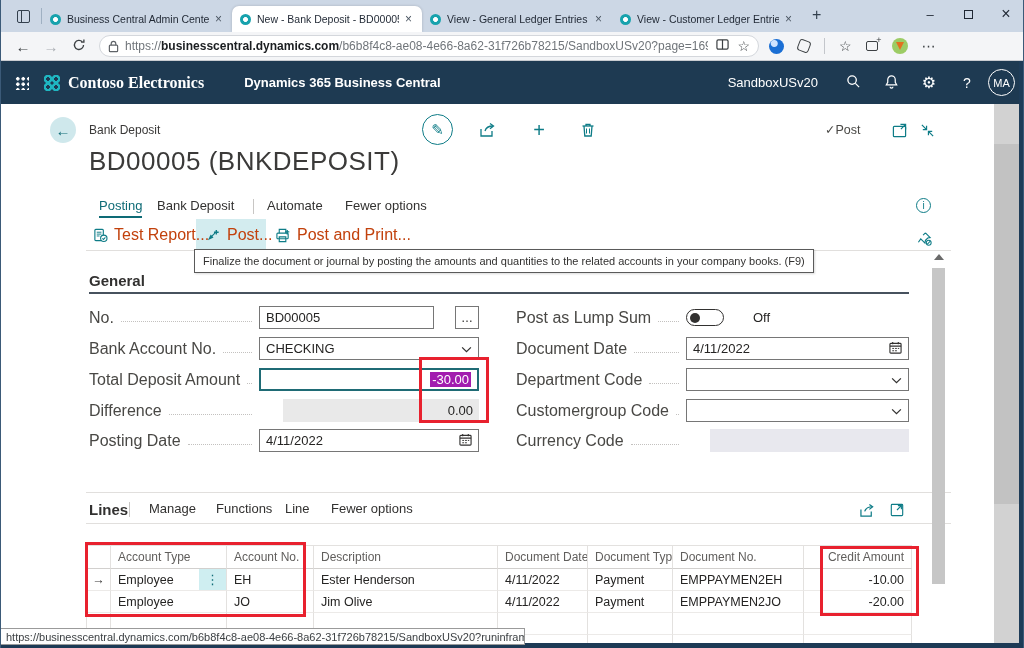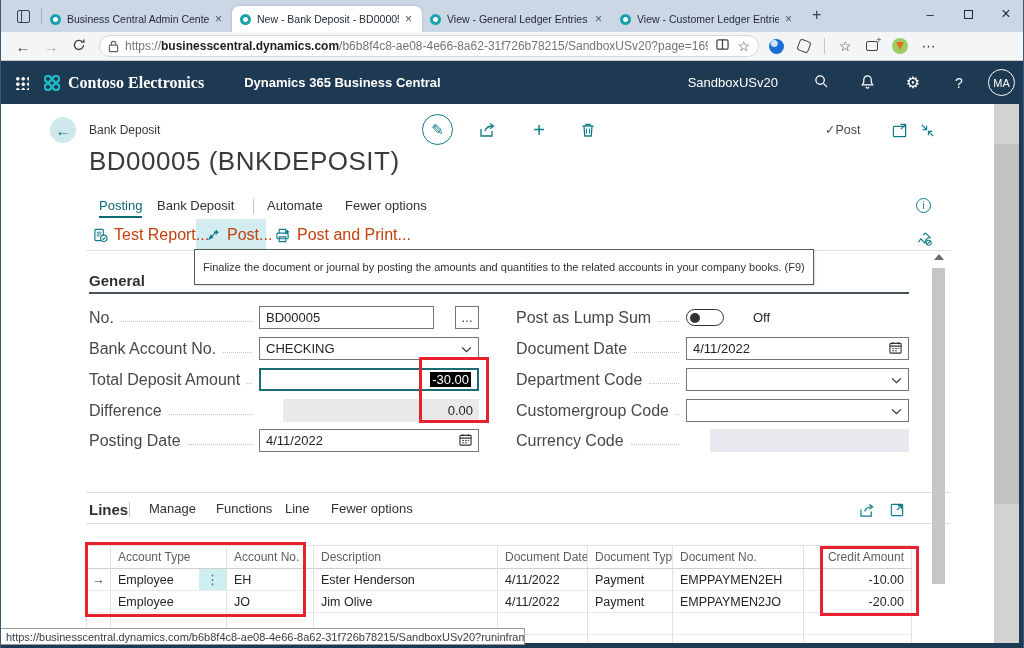--- a/index.html
+++ b/index.html
@@ -61,21 +61,21 @@
             background-image:radial-gradient(circle, #fff 1.5px, transparent 1.7px);
             background-size:5.5px 5.5px; background-position:0 0; }
   .logo-mark { width:18px; height:18px; margin-right:7px;
     background-image:
       radial-gradient(circle at 5px 5px,  transparent 0 1.8px, #1fb6c1 2px 4.2px, transparent 4.4px),
       radial-gradient(circle at 13px 5px, transparent 0 1.8px, #1fb6c1 2px 4.2px, transparent 4.4px),
       radial-gradient(circle at 5px 13px, transparent 0 1.8px, #1fb6c1 2px 4.2px, transparent 4.4px),
       radial-gradient(circle at 13px 13px,transparent 0 1.8px, #1fb6c1 2px 4.2px, transparent 4.4px); }
   .company { font-family:"Liberation Serif", serif; font-weight:bold; font-size:16px; }
   .product { font-size:13px; font-weight:bold; margin-left:40px; }
-  .bc-right { margin-left:auto; display:flex; align-items:center; gap:8px; }
+  .bc-right { margin-left:auto; display:flex; align-items:center; gap:0; }
   .envname { font-size:13px; margin-right:16px; }
   .bcic { width:38px; text-align:center; font-size:14px; }
   .avatar { width:27px; height:27px; border-radius:50%; border:1.5px solid #fff; font-size:11px;
             display:flex; align-items:center; justify-content:center; margin:0 10px 0 2px; }
 
   
   .teal { color:#0e7c87; }
   .backcircle { left:49px; top:117px; width:26px; height:26px; border-radius:50%; background:#cfe8ec;
                 display:flex; align-items:center; justify-content:center; color:#0e6b76; font-size:15px; }
   .crumb { left:88px; top:123px; font-size:12px; color:#3b3a39; }
@@ -87,41 +87,41 @@
 
   
   .menuitem { top:198px; font-size:13px; color:#323130; }
   .menuitem.active { color:#0e6b76; border-bottom:2px solid #0e6b76; padding-bottom:3px; }
   .menudiv { left:252px; top:199px; width:1px; height:15px; background:#c8c6c4; }
   .infocircle { left:915px; top:198px; width:15px; height:15px; border:1px solid #0e7c87; border-radius:50%;
                 color:#0e7c87; font-size:10px; display:flex; align-items:center; justify-content:center; }
   .actionrow { top:226px; display:flex; align-items:center; gap:6px; font-size:16px; color:#c2410c; }
   .post-hl { left:195px; top:219px; width:70px; height:30px; background:#d3ecef; }
   .ribbonline { left:85px; top:250px; width:865px; height:1px; background:#e1dfdd; }
-  .tooltip { left:193px; top:249px; height:36px; background:#fff; border:1px solid #5a5a5a;
+  .tooltip { left:193px; top:249px; height:24px; background:#fff; border:1px solid #5a5a5a;
              font-size:11px; color:#323130; display:flex; align-items:center; padding:0 8px;
              white-space:nowrap; z-index:6; box-shadow:1px 1px 2px rgba(0,0,0,.15); }
 
   
   .sectionhead { font-size:15px; font-weight:bold; color:#323130; }
   .generalrule { left:88px; top:292px; width:820px; height:2px; background:#47525e; }
   .frow { position:absolute; height:23px; display:flex; align-items:center; }
   .frow.l { left:88px; width:390px; }
   .frow.r { left:515px; width:393px; }
   .flabel { font-size:16px; color:#494845; white-space:nowrap; }
   .leader { flex:1; border-bottom:1.5px dotted #c3c1bf; height:1px; margin:0 7px; transform:translateY(4px); }
   .fctrl { flex:none; display:flex; align-items:center;gap:19px; }
   .frow.l .fctrl { width:220px; } .frow.r .fctrl { width:223px; }
   .inbox { border:1px solid #767676; height:23px; background:#fff; font-size:13px; color:#252423;
            display:flex; align-items:center; padding:0 6px; width:100%; }
   .inbox.num { justify-content:flex-end; }
   .inbox.focus { border:2px solid #1f6b75; }
   .inbox.disabled { border:none; background:#e9e9e9;margin-left:24px; }
   .inbox.disabled.lav { background:#e8e8ee; }
-  .selval { background:#000000; color:#fff; padding:0 2px; }
+  .selval { background:#a21caf; color:#fff; padding:0 2px; }
   .dots-btn { width:24px; height:23px; border:1px solid #767676; background:#fff; margin-left:2px;
               display:flex; align-items:center; justify-content:center; font-size:12px; color:#252423; flex:none; }
   .chev { margin-left:auto; flex:none; }
   .togglepill { width:38px; height:17px; border:1px solid #323130; border-radius:9px; position:relative; flex:none; }
   .togglepill::after { content:""; position:absolute; left:3px; top:2.5px; width:10px; height:10px;
                        border-radius:50%; background:#323130; }
   .togglelabel { font-size:13px; color:#252423; margin-left:10px; }
 
   
   .linesdiv1 { left:85px; top:492px; width:865px; height:1px; background:#e1dfdd; }

